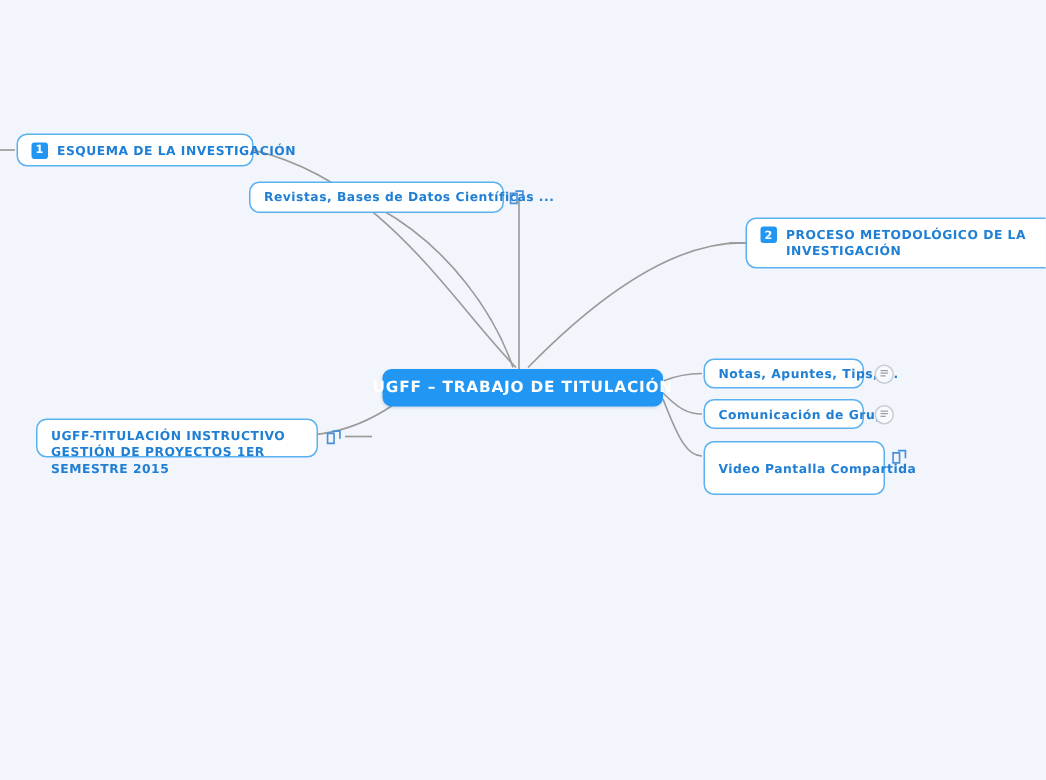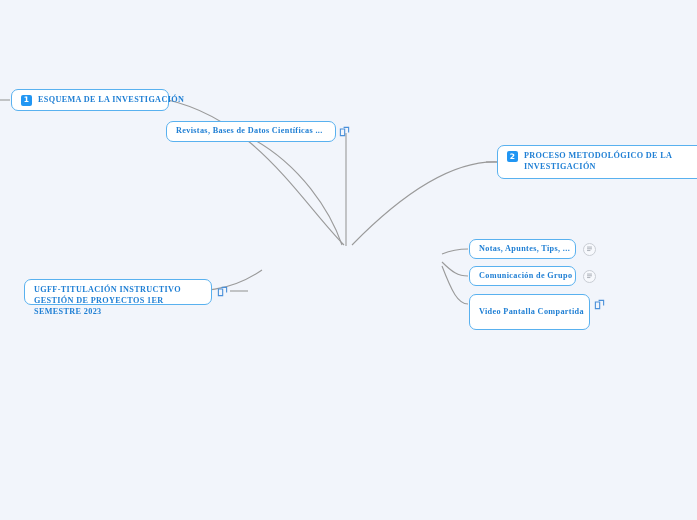--- a/index.html
+++ b/index.html
@@ -76,21 +76,21 @@
     background: #2196f3;
     color: #ffffff;
     font-size: 7.5px;
     font-weight: bold;
     display: flex;
     align-items: center;
     justify-content: center;
     line-height: 1;
   }
 
-  .label { display: block; font-family: Liberation Serif, serif; }
+  .label { display: block; }
 
   
   .side-icon {
     position: absolute;
     width: 12px;
     height: 12px;
     display: flex;
     align-items: center;
     justify-content: center;
   }
@@ -154,20 +154,23 @@
       <path d="M1.5 3.2 H6.2 V10.5 H1.5 Z" fill="none" stroke="#4a90d9" stroke-width="1.2"></path>
       <path d="M5.0 1.5 H10.5 V7.0" fill="none" stroke="#4a90d9" stroke-width="1.2"></path>
     </svg>
   </span>
 
   <div class="node multiline" id="n-proceso" style="left:497px; top:145px; width:215px; height:34px;">
     <span class="badge">2</span>
     <span class="label">PROCESO METODOLÓGICO DE LA INVESTIGACIÓN</span>
   </div>
 
+  <div class="node root" id="n-root" style="left:255px; top:246px; width:187px; height:25px;">
+    <span class="label">UGFF – TRABAJO DE TITULACIÓN</span>
+  </div>
 
   <div class="node" id="n-notas" style="left:469px; top:239px; width:107px; height:20px;">
     <span class="label">Notas, Apuntes, Tips, ...</span>
   </div>
   <span class="note-badge" style="left:583px; top:243px;">
     <svg width="7" height="7" viewBox="0 0 8 8">
       <path d="M1.2 1.2 H6.8 M1.2 3.2 H6.8 M1.2 5.2 H5.0" stroke="#9aa0a8" stroke-width="0.9" fill="none"></path>
     </svg>
   </span>
 
@@ -184,21 +187,21 @@
     <span class="label">Video Pantalla Compartida</span>
   </div>
   <span class="side-icon" style="left:593px; top:298px;">
     <svg width="11" height="11" viewBox="0 0 12 12">
       <path d="M1.5 3.2 H6.2 V10.5 H1.5 Z" fill="none" stroke="#4a90d9" stroke-width="1.2"></path>
       <path d="M5.0 1.5 H10.5 V7.0" fill="none" stroke="#4a90d9" stroke-width="1.2"></path>
     </svg>
   </span>
 
   <div class="node multiline" id="n-instructivo" style="left:24px; top:279px; width:188px; height:26px;">
-    <span class="label">UGFF-TITULACIÓN INSTRUCTIVO GESTIÓN DE PROYECTOS 1ER SEMESTRE 2023</span>
+    <span class="label">UGFF-TITULACIÓN INSTRUCTIVO GESTIÓN DE PROYECTOS 1ER SEMESTRE 2015</span>
   </div>
   <span class="side-icon" style="left:216px; top:285px;">
     <svg width="11" height="11" viewBox="0 0 12 12">
       <path d="M1.5 3.2 H6.2 V10.5 H1.5 Z" fill="none" stroke="#4a90d9" stroke-width="1.2"></path>
       <path d="M5.0 1.5 H10.5 V7.0" fill="none" stroke="#4a90d9" stroke-width="1.2"></path>
     </svg>
   </span>
 
 </div>
 

